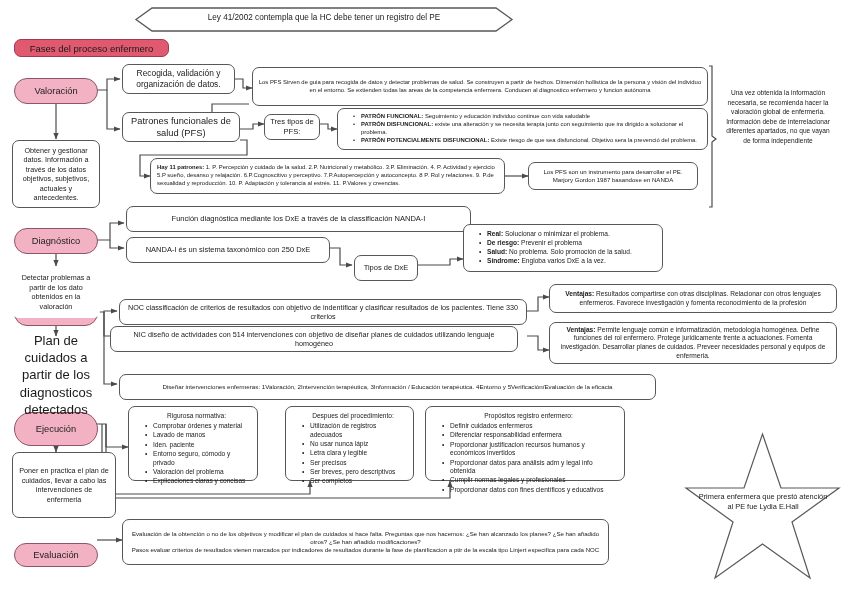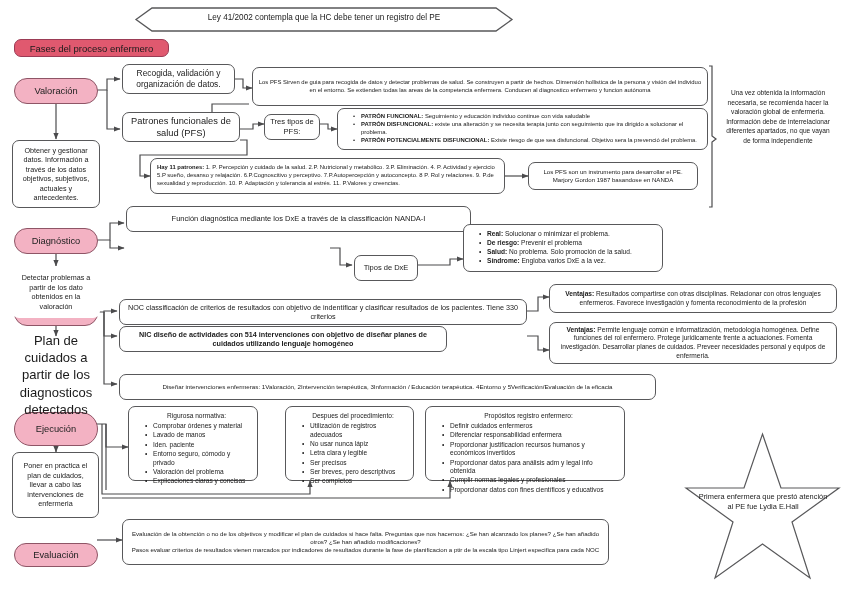--- a/index.html
+++ b/index.html
@@ -159,21 +159,21 @@
 
   <div class="box" style="left:12px;top:140px;width:88px;height:68px;font-size:7.2px;">
     <span class="inner">Obtener y gestionar datos. Información a través de los datos objetivos, subjetivos, actuales y antecedentes.</span>
   </div>
   <div class="box" style="left:12px;top:266px;width:88px;height:52px;font-size:7.2px;border:none;">
     <span class="inner">Detectar problemas a partir de los dato obtenidos en la valoración</span>
   </div>
   <div class="box" style="left:12px;top:348px;width:88px;height:54px;font-size:13px;border:none;">
     <span class="inner">Plan de cuidados a partir de los diagnosticos detectados</span>
   </div>
-  <div class="box" style="left:12px;top:452px;width:87px;height:66px;font-size:7.2px;">
+  <div class="box" style="left:12px;top:452px;width:104px;height:66px;font-size:7.2px;">
     <span class="inner">Poner en practica el plan de cuidados, llevar a cabo las intervenciones de enfermeria</span>
   </div>
 
   <div class="box" style="left:122px;top:64px;width:113px;height:30px;font-size:8.4px;">
     <span class="inner">Recogida, validación y organización de datos.</span>
   </div>
 
   <div class="box" style="left:122px;top:112px;width:118px;height:30px;font-size:9.3px;">
     <span class="inner">Patrones funcionales de salud (PFS)</span>
   </div>
@@ -203,39 +203,42 @@
   <div class="box" style="left:528px;top:162px;width:170px;height:28px;font-size:6.1px;">
     <span class="inner">Los PFS son un instrumento para desarrollar el PE. Marjory Gordon 1987 basandose en NANDA</span>
   </div>
 
   <div class="sidecol" style="left:722px;top:88px;width:112px;font-size:6.6px;">Una vez obtenida la información necesaria, se recomienda hacer la valoración global de enfermeria. Información debe de interrelacionar diferentes apartados, no que vayan de forma independiente</div>
 
   <div class="box" style="left:126px;top:206px;width:345px;height:22px;font-size:7.5px;">
     <span class="inner">Función diagnóstica mediante los DxE a través de la classificación NANDA-I</span>
   </div>
 
+  <div class="box" style="left:126px;top:237px;width:204px;height:22px;font-size:7.5px;">
+    <span class="inner">NANDA-I és un sistema taxonómico con 250 DxE</span>
+  </div>
 
   <div class="box" style="left:354px;top:255px;width:64px;height:20px;font-size:7.5px;">
     <span class="inner">Tipos de DxE</span>
   </div>
 
   <div class="box left-align" style="left:463px;top:224px;width:200px;height:48px;font-size:6.6px;padding:4px 6px 4px 12px;">
     <ul class="bullets">
       <li><span class="b">Real:</span><span> Solucionar o minimizar el problema.</span></li>
       <li><span class="b">De riesgo:</span><span> Prevenir el problema</span></li>
       <li><span class="b">Salud:</span><span> No problema. Solo promoción de la salud.</span></li>
       <li><span class="b">Síndrome:</span><span> Engloba varios DxE a la vez.</span></li>
     </ul>
   </div>
 
   <div class="box" style="left:119px;top:299px;width:408px;height:25px;font-size:7.2px;align-items:center;">
     <span class="inner">NOC classificación de criterios de resultados con objetivo de indentificar y clasificar resultados de los pacientes. Tiene 330 criterios</span>
   </div>
 
-  <div class="box" style="left:119px;top:326px;width:328px;height:25px;font-size:7.2px;font-weight:bold;">
+  <div class="box" style="left:110px;top:326px;width:408px;height:25px;font-size:7.2px;">
     <span class="inner">NIC diseño de actividades con 514 intervenciones con objetivo de diseñar planes de cuidados utilizando lenguaje homogéneo</span>
   </div>
 
   <div class="box" style="left:549px;top:284px;width:288px;height:29px;font-size:6.6px;">
     <span class="inner">
       <span class="b">Ventajas:</span><span> Resultados compartirse con otras disciplinas. Relacionar con otros lenguajes enfermeros. Favorece investigación y fomenta reconocimiento de la profesión</span>
     </span>
   </div>
 
   <div class="box" style="left:549px;top:322px;width:288px;height:42px;font-size:6.6px;">

